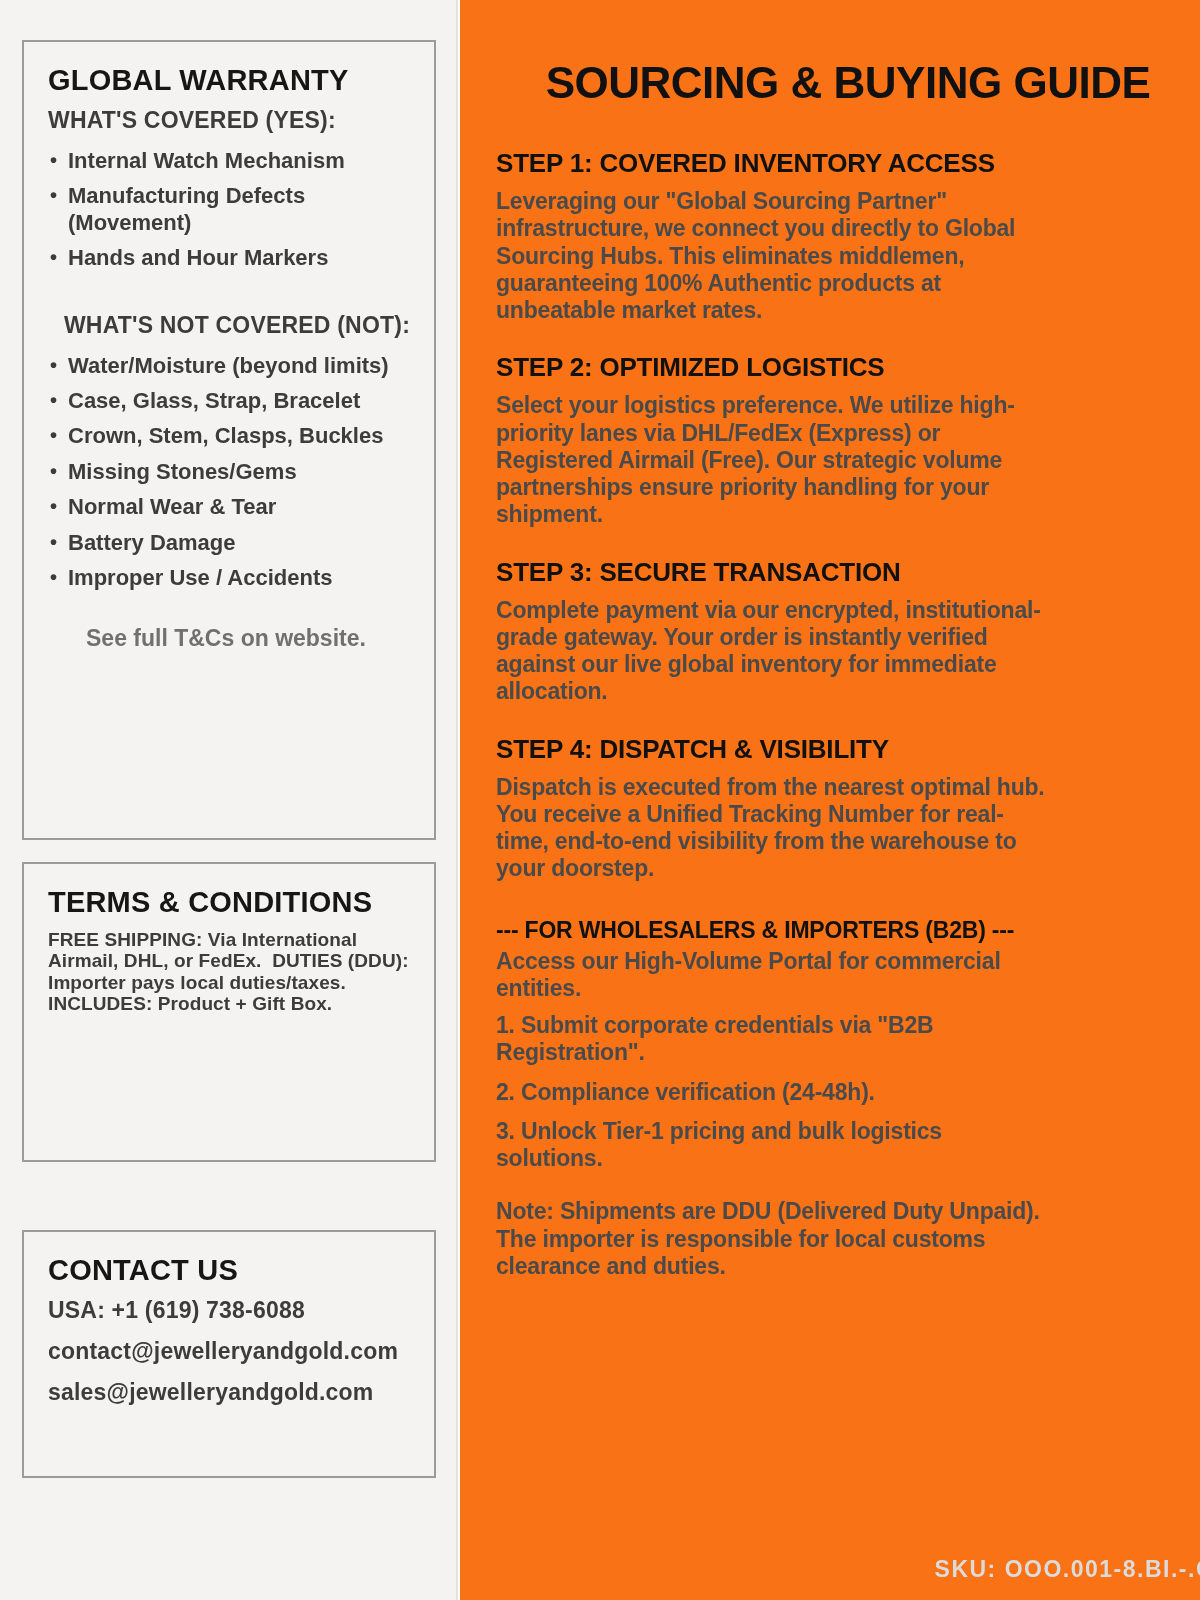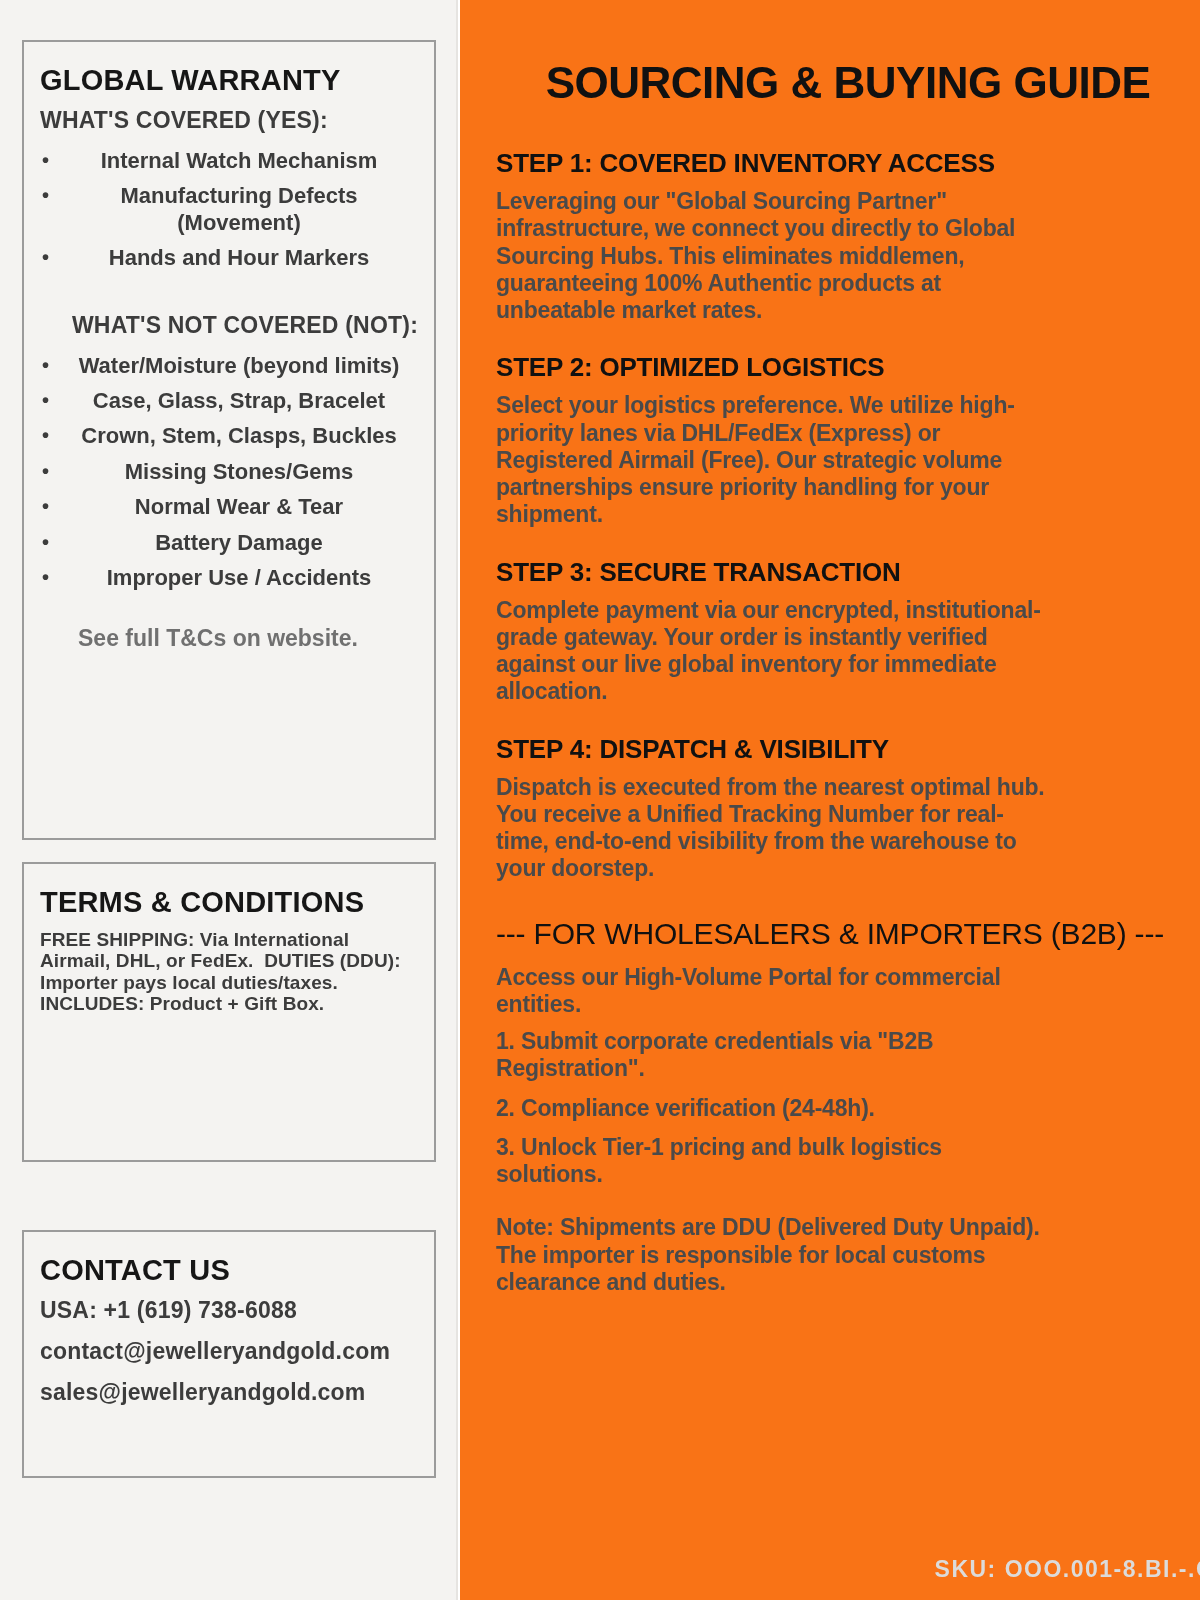--- a/index.html
+++ b/index.html
@@ -15,36 +15,36 @@
   
   .sidebar {
     position: absolute; left: 0; top: 0;
     width: 458px; height: 1600px;
     background: #f4f3f1;
     border-right: 2px solid #e6e4e1;
   }
   .card {
     position: absolute; left: 22px; width: 414px;
     border: 2px solid #9b9b9b;
-    padding: 18px 16px;
+    padding: 18px 24px;
   }
   .card-warranty { top: 40px;  height: 800px; }
   .card-terms    { top: 862px; height: 300px; }
   .card-contact  { top: 1230px; height: 248px; }
 
   .card h1 {
     font-size: 29px; font-weight: bold; color: #161616;
     letter-spacing: 0.2px; margin: 4px 0 10px 0;
   }
   .subhead {
     font-size: 23px; font-weight: bold; color: #3c3c3c;
     margin: 8px 0 14px 0; letter-spacing: 0.2px;
   }
   .subhead.second { margin-top: 40px; text-align: right; }
-  ul.plain { list-style: none; text-align: center; }
+  ul.plain { list-style: none; }
   ul.plain li {
     font-size: 22px; font-weight: bold; color: #3c3c3c;
     line-height: 1.2; margin-bottom: 9px;
     padding-left: 20px; position: relative;
   }
   ul.plain li::before {
     content: "•"; position: absolute; left: 2px; top: 0;
     color: #3c3c3c; font-size: 20px;
   }
   .footnote {
@@ -78,22 +78,22 @@
     font-size: 26px; font-weight: bold; color: #111111;
     letter-spacing: -0.2px; margin: 28px 0 9px 0;
   }
   .step p, .b2b p {
     width: 555px;
     font-size: 23px; font-weight: bold; color: #4a4a4a;
     line-height: 1.185; letter-spacing: -0.2px;
     margin-bottom: 10px;
   }
   .b2b h2 {
-    font-size: 30px; font-weight: normal; color: #111111;
-    letter-spacing: -0.2px; margin: 34px 0 13px 0;
+    font-size: 23px; font-weight: bold; color: #111111;
+    letter-spacing: -0.2px; margin: 34px 0 4px 0;
   }
   .b2b p.item { margin-bottom: 12px; }
   .b2b p.note { margin-top: 26px; }
 
   .sku {
     position: absolute; top: 1556px; right: -14px;
     font-size: 23px; font-weight: bold; color: #dcdbda;
     letter-spacing: 1.5px; white-space: nowrap;
   }
 </style>

